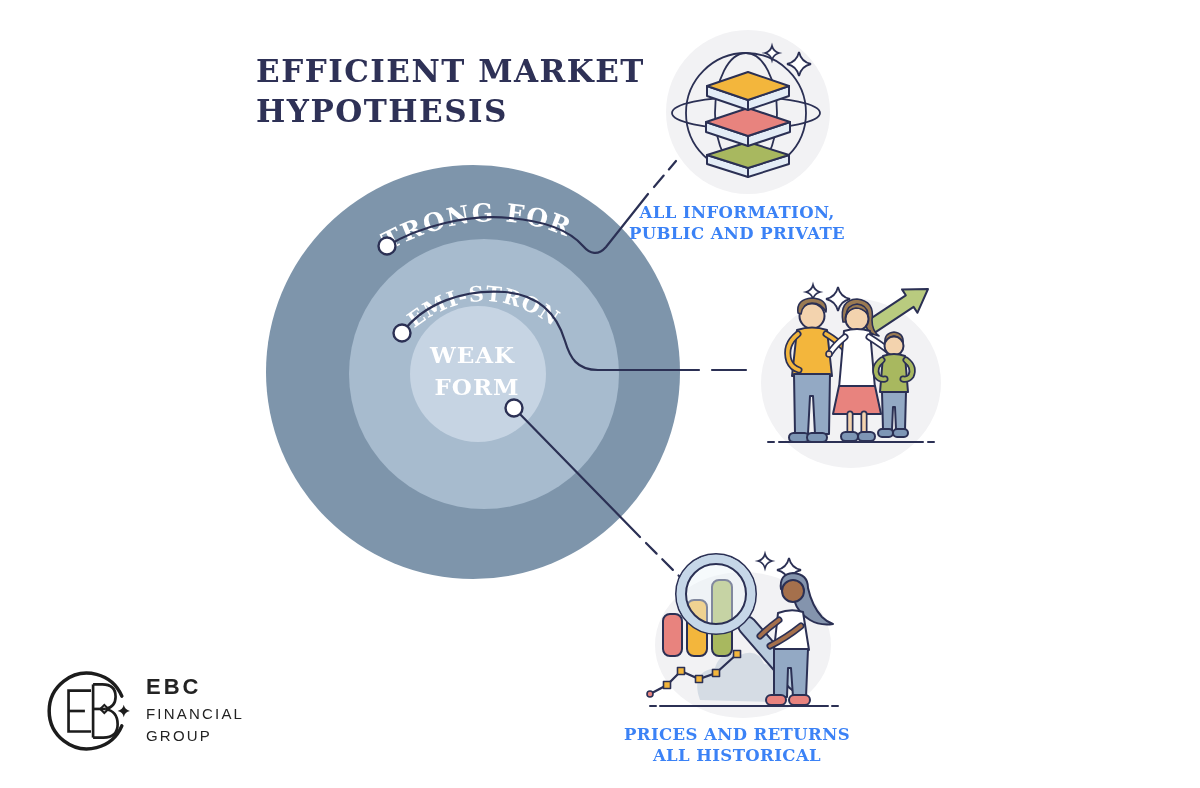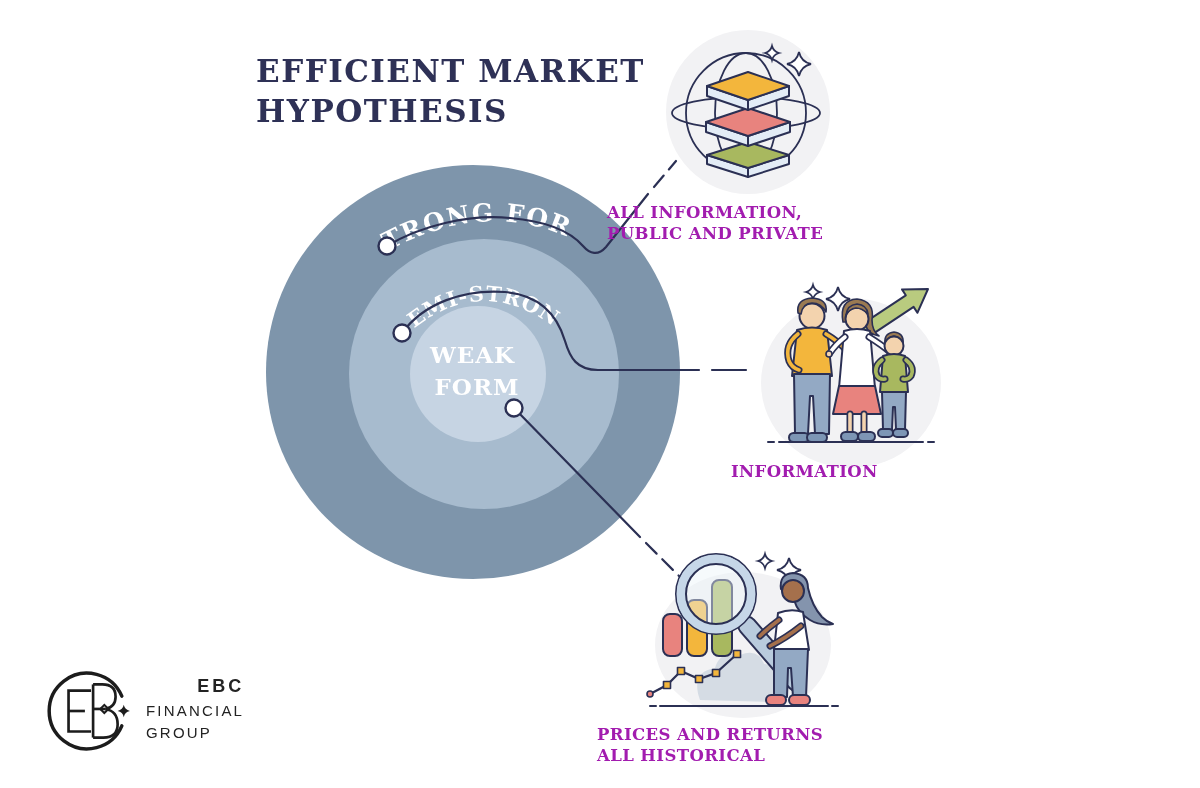--- a/index.html
+++ b/index.html
@@ -3,22 +3,22 @@
 <meta charset="utf-8">
 <style>
   html,body{margin:0;padding:0;background:#ffffff;}
   .canvas{position:relative;width:1200px;height:788px;background:#ffffff;overflow:hidden;
           font-family:"DejaVu Serif",serif;}
   .scene{position:absolute;left:0;top:0;width:1200px;height:788px;}
 
   
   .title{position:absolute;left:256px;top:44px;width:440px;text-align:left;
          font-weight:bold;font-size:31px;line-height:40px;letter-spacing:1.5px;color:#2e3156;margin-top:7px;}
-  .callout-label{position:absolute;font-weight:bold;font-size:16.5px;
-                 line-height:21px;letter-spacing:0.4px;color:#a21caf;}
+  .callout-label{position:absolute;text-align:center;font-weight:bold;font-size:16.5px;
+                 line-height:21px;letter-spacing:0.4px;color:#3b82f6;}
   #cl1{left:607px;top:202px;width:260px;}
   #cl2{left:731px;top:461px;width:236px;}
   #cl3{left:597px;top:724px;width:280px;}
 
   
   .arc-label{font-family:"DejaVu Serif",serif;font-weight:bold;fill:#ffffff;
              font-size:25px;letter-spacing:1.5px;text-anchor:middle;}
   .arc-semi-label{font-size:21px;letter-spacing:1px;}
   .weak-label{font-family:"DejaVu Serif",serif;font-weight:bold;fill:#ffffff;
               font-size:23px;letter-spacing:1px;text-anchor:middle;}
@@ -33,21 +33,21 @@
   .ol-thin{stroke:#2b3054;stroke-width:1.6;stroke-linejoin:round;}
   .arm-o{fill:none;stroke:#2b3054;stroke-width:7;stroke-linecap:round;}
   .arm-i{fill:none;stroke-width:3.6;stroke-linecap:round;}
   .ground{stroke:#2b3054;stroke-width:2;stroke-linecap:round;fill:none;}
   .slab-side{fill:#e3ecf6;}
 
   
   .brand{position:absolute;left:44px;top:666px;display:flex;align-items:center;gap:12px;}
   .brand-mark{width:90px;height:90px;}
   .brand-text{font-family:"Liberation Sans",sans-serif;color:#232323;}
-  .brand-name{font-size:18px;font-weight:bold;letter-spacing:3px;margin-bottom:5px;text-align:right;}
+  .brand-name{font-size:22px;font-weight:bold;letter-spacing:3px;margin-bottom:5px;}
   .brand-sub{font-size:15px;font-weight:400;letter-spacing:2.2px;margin-bottom:5px;}
 </style>
 </head>
 <body>
 
 <div class="canvas">
 
   <svg class="scene" viewBox="0 0 1200 788">
     <defs>
       <path id="arc-strong" d="M 386 252 Q 487 196 578 242"></path>
@@ -204,21 +204,20 @@
   <div class="title">
     <div>EFFICIENT MARKET</div>
     <div>HYPOTHESIS</div>
   </div>
 
   <div class="callout-label" id="cl1">
     <div>ALL INFORMATION,</div>
     <div>PUBLIC AND PRIVATE</div>
   </div>
   <div class="callout-label" id="cl2">
-    <div>INFORMATION</div>
   </div>
   <div class="callout-label" id="cl3">
     <div>PRICES AND RETURNS</div>
     <div>ALL HISTORICAL</div>
   </div>
 
   <div class="brand">
     <svg class="brand-mark" viewBox="0 0 88 88">
       <path d="M 76.1 29.5 A 37 37 0 1 0 76.1 58.5" fill="none" stroke="#1c1c1c" stroke-width="3.4" stroke-linecap="round"></path>
       <g fill="none" stroke="#1c1c1c" stroke-width="2.6">

